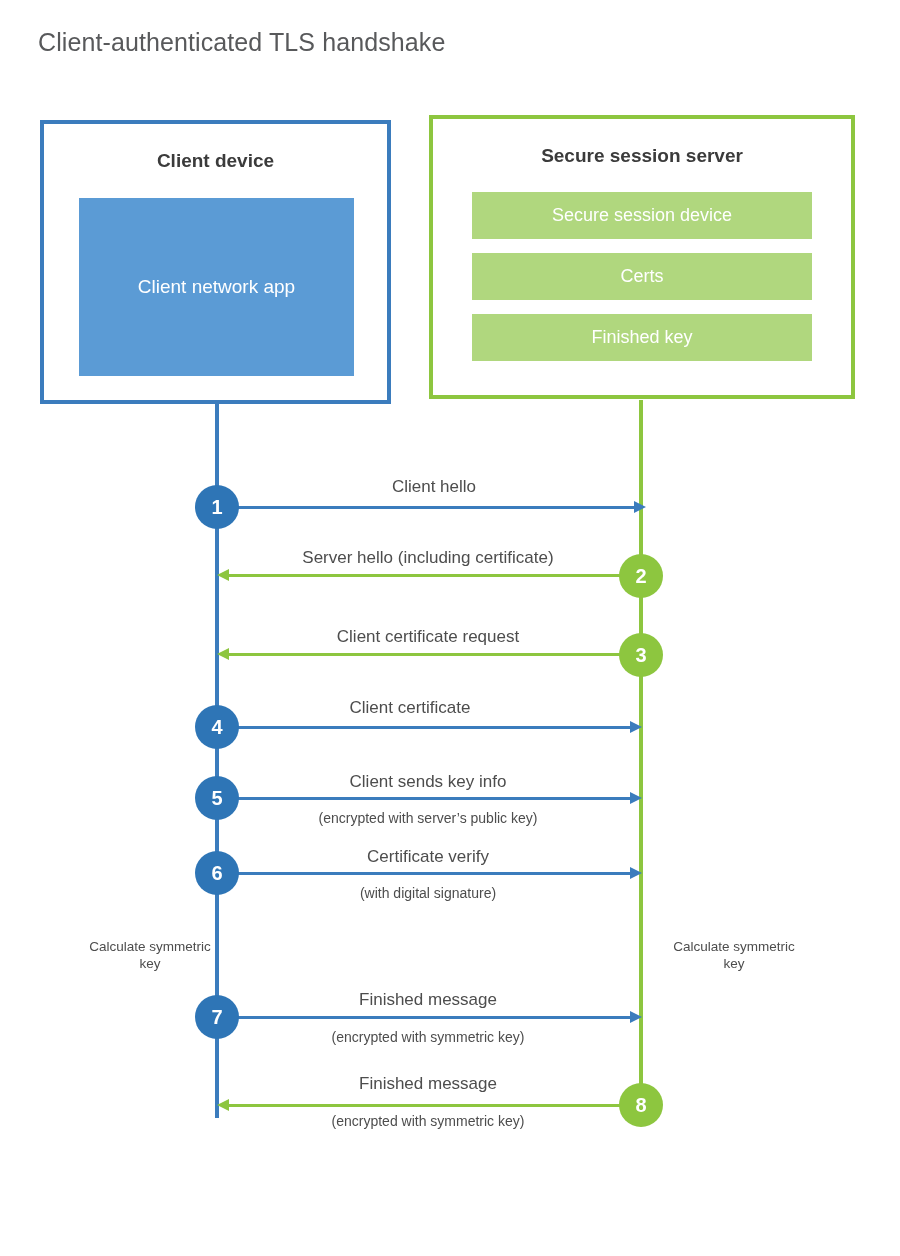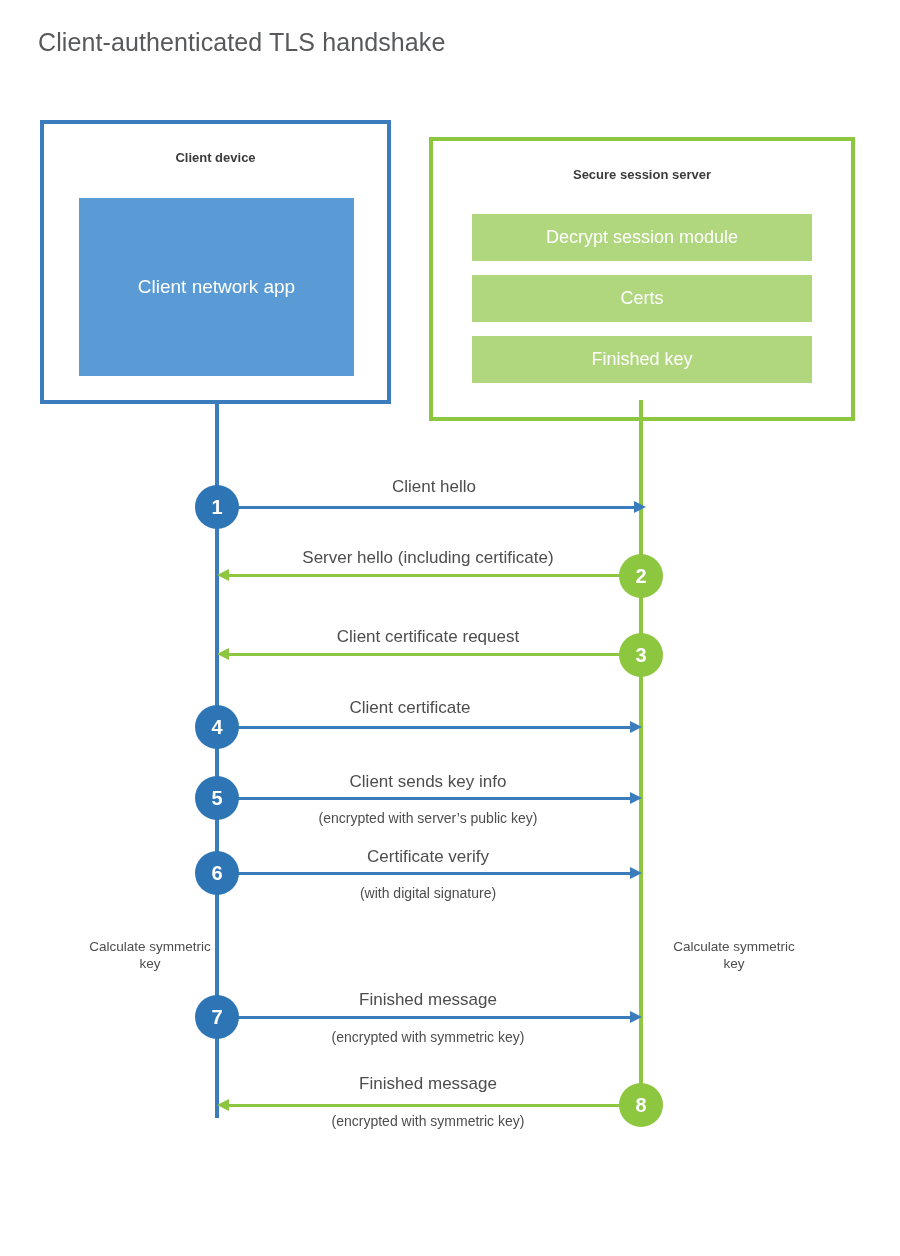--- a/index.html
+++ b/index.html
@@ -39,32 +39,32 @@
   }
   .party-box.client {
     left: 40px;
     top: 120px;
     width: 351px;
     height: 284px;
     border: 4px solid #3b7cbd;
   }
   .party-box.server {
     left: 429px;
-    top: 137px;
+    top: 115px;
     width: 426px;
     height: 284px;
     border: 4px solid #8dc63f;
   }
   .party-title {
     position: absolute;
     left: 0;
     right: 0;
     top: 26px;
     text-align: center;
-    font-size: 13px;
+    font-size: 19px;
     font-weight: bold;
     color: #3b3b3b;
   }
 
   .client-app {
     position: absolute;
     left: 35px;
     top: 74px;
     width: 275px;
     height: 178px;
@@ -186,21 +186,21 @@
   <div class="diagram-title">Client-authenticated TLS handshake</div>
 
   <div class="party-box client">
     <div class="party-title">Client device</div>
     <div class="client-app">Client network app</div>
   </div>
 
   <div class="party-box server">
     <div class="party-title">Secure session server</div>
     <div class="server-modules">
-      <div class="server-module">Decrypt session module</div>
+      <div class="server-module">Secure session device</div>
       <div class="server-module">Certs</div>
       <div class="server-module">Finished key</div>
     </div>
   </div>
 
   <div class="lifeline client-line"></div>
   <div class="lifeline server-line"></div>
 
   <div class="msg-label" style="left:223px; top:477px; width:422px;">Client hello</div>
   <div class="msg-arrow blue to-right" style="left:217px; top:506px; width:418px;">

